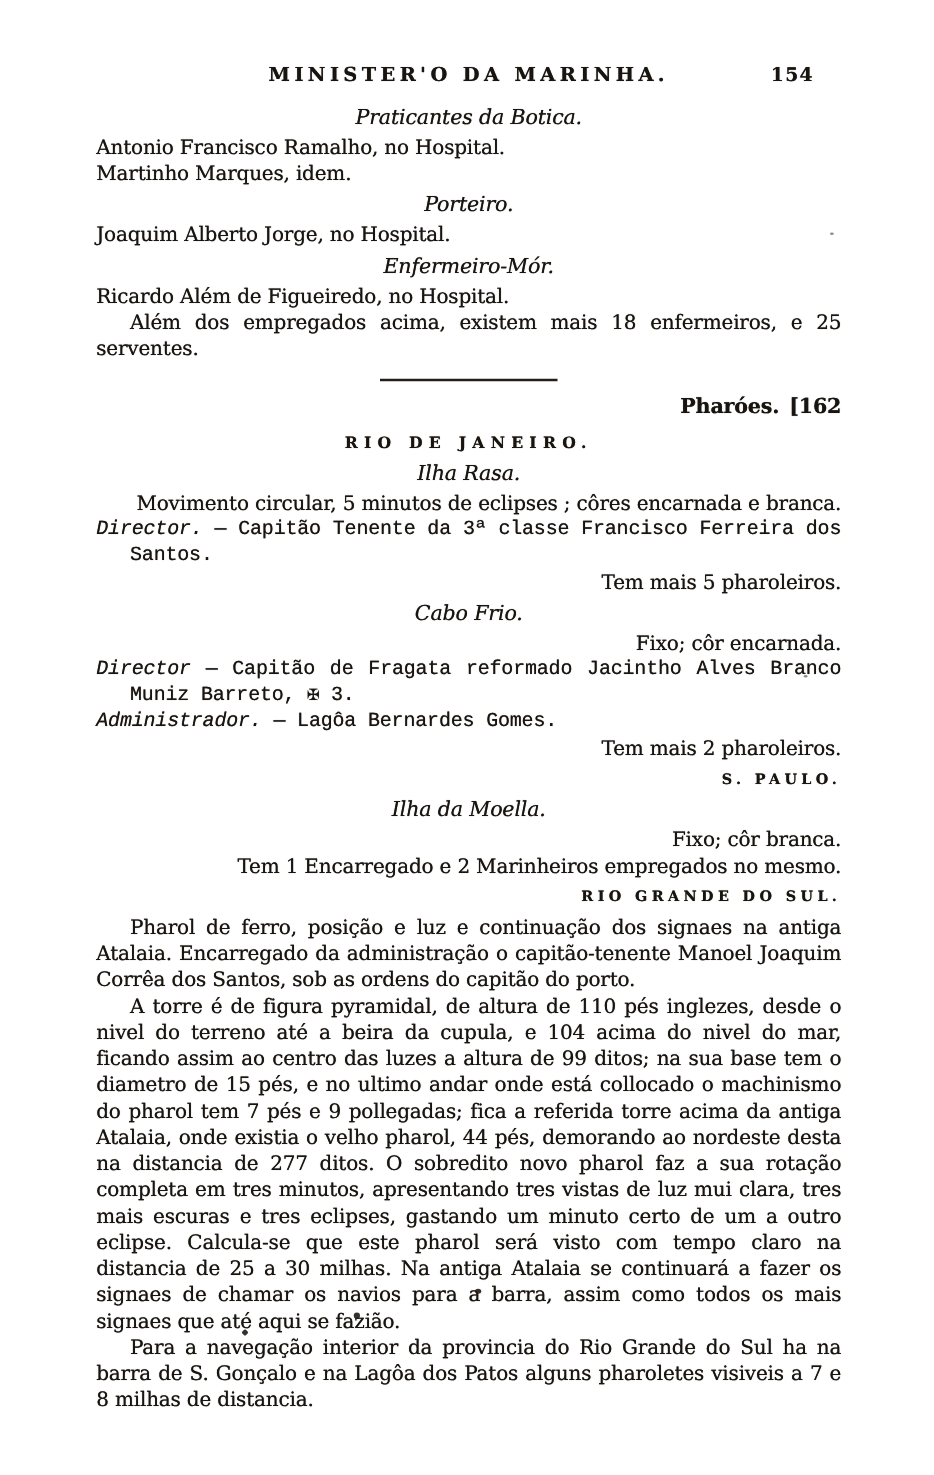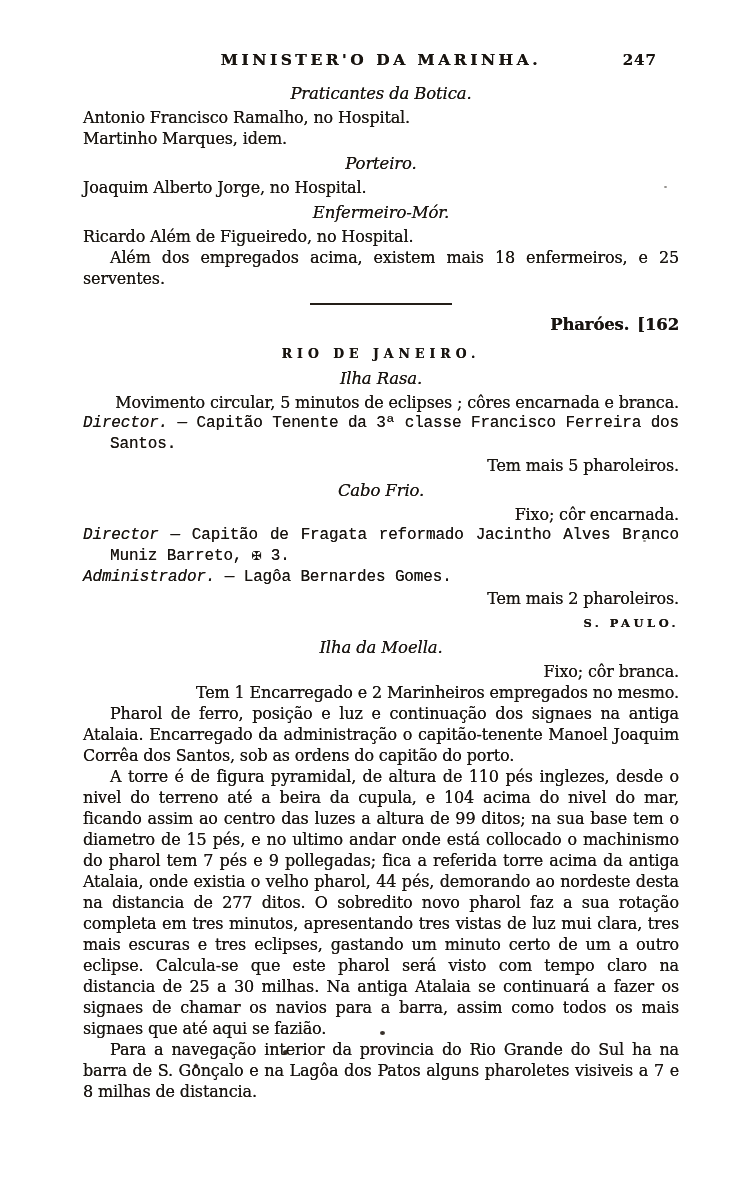--- a/index.html
+++ b/index.html
@@ -10,21 +10,21 @@
     width: 747px;
     height: 1180px;
     background: #ffffff;
     position: relative;
     overflow: hidden;
     font-family: "DejaVu Serif", "Liberation Serif", serif;
     color: #181410;
   }
   .page {
     position: absolute;
-    left: 83px;
+    left: 77px;
     top: 50px;
     width: 596px;
     text-shadow: 0 0 0.55px rgba(25, 18, 10, 0.85);
     letter-spacing: -0.15px;
   }
   
   .doc-header {
     position: relative;
     height: 20px;
     margin-bottom: 13px;
@@ -118,21 +118,21 @@
   .speck.s4 { left: 664px; top: 186px; width: 3px; height: 2px; opacity: 0.5; }
   .speck.s5 { left: 643px; top: 540px; width: 3px; height: 2px; opacity: 0.5; }
 </style>
 </head>
 <body>
 
 <div class="page">
 
   <div class="doc-header">
     <div class="doc-title">MINISTER'O DA MARINHA.</div>
-    <div class="page-num">247</div>
+    <div class="page-num">154</div>
   </div>
 
   <div class="h-italic">Praticantes da Botica.</div>
   <div class="line">Antonio Francisco Ramalho, no Hospital.</div>
   <div class="line">Martinho Marques, idem.</div>
 
   <div class="h-italic">Porteiro.</div>
   <div class="line">Joaquim Alberto Jorge, no Hospital.</div>
 
   <div class="h-italic">Enfermeiro-Mór.</div>
@@ -164,20 +164,21 @@
     <span class="it">Administrador.</span><span> — Lagôa Bernardes Gomes.</span>
   </div>
   <div class="line indent">Tem mais 2 pharoleiros.</div>
 
   <div class="caps-heading small">S. PAULO.</div>
 
   <div class="h-italic">Ilha da Moella.</div>
   <div class="line indent">Fixo; côr branca.</div>
   <div class="line indent">Tem 1 Encarregado e 2 Marinheiros empregados no mesmo.</div>
 
+  <div class="caps-heading small">RIO GRANDE DO SUL.</div>
 
   <div class="para">Pharol de ferro, posição e luz e continuação dos signaes na antiga Atalaia. Encarregado da administração o capitão-tenente Manoel Joaquim Corrêa dos Santos, sob as ordens do capitão do porto.</div>
   <div class="para">A torre é de figura pyramidal, de altura de 110 pés inglezes, desde o nivel do terreno até a beira da cupula, e 104 acima do nivel do mar, ficando assim ao centro das luzes a altura de 99 ditos; na sua base tem o diametro de 15 pés, e no ultimo andar onde está collocado o machinismo do pharol tem 7 pés e 9 pollegadas; fica a referida torre acima da antiga Atalaia, onde existia o velho pharol, 44 pés, demorando ao nordeste desta na distancia de 277 ditos. O sobredito novo pharol faz a sua rotação completa em tres minutos, apresentando tres vistas de luz mui clara, tres mais escuras e tres eclipses, gastando um minuto certo de um a outro eclipse. Calcula-se que este pharol será visto com tempo claro na distancia de 25 a 30 milhas. Na antiga Atalaia se continuará a fazer os signaes de chamar os navios para a barra, assim como todos os mais signaes que até aqui se fazião.</div>
   <div class="para">Para a navegação interior da provincia do Rio Grande do Sul ha na barra de S. Gonçalo e na Lagôa dos Patos alguns pharoletes visiveis a 7 e 8 milhas de distancia.</div>
 
 </div>
 
 <div class="speck s1"></div>
 <div class="speck s2"></div>
 <div class="speck s3"></div>

